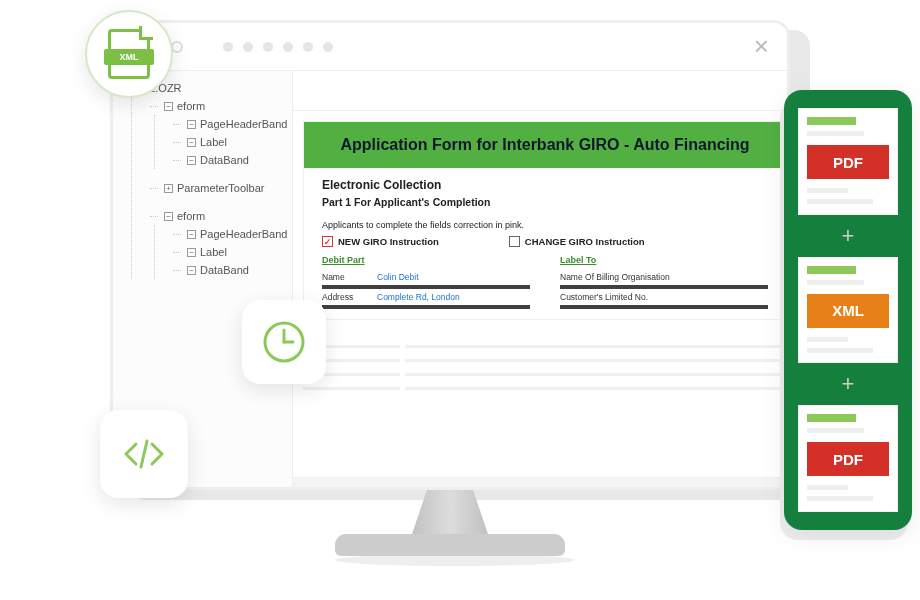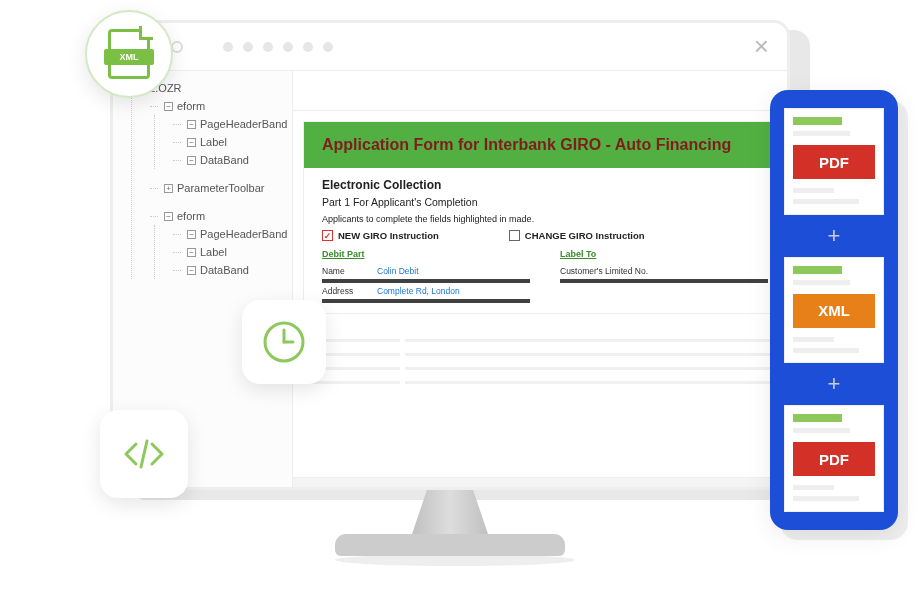--- a/index.html
+++ b/index.html
@@ -22,25 +22,25 @@
   .branch { padding-left: 14px; border-left: 1px dotted #ccc; margin-left: 18px; }
   .branch .tree-line { padding-left: 4px; }
   .branch2 { padding-left: 14px; border-left: 1px dotted #ccc; margin-left: 8px; }
   .hline { display: inline-block; width: 8px; border-top: 1px dotted #ccc; margin-right: 2px; }
   .gap { height: 10px; }
   
   .main { flex: 1; display: flex; flex-direction: column; }
   .canvas-top { height: 40px; border-bottom: 1px solid #eee; }
   .canvas { flex: 1; padding: 10px 0 10px 10px; display: flex; flex-direction: column; }
   .form { flex: 0 0 auto; border: 1px solid #eee; overflow: hidden; }
-  .form-header { background: #52b043; color: #7f1d1d; padding: 14px 18px; font-size: 16px; font-weight: 700; }
+  .form-header { background: #52b043; color: #0f172a; padding: 14px 18px; font-size: 16px; font-weight: 700; text-align: center; }
   .form-body { padding: 10px 18px; font-size: 10px; color: #222; }
   .section-title { font-weight: 700; font-size: 12px; margin-bottom: 4px; }
   .instr { font-style: italic; font-size: 8.5px; line-height: 1.4; margin-bottom: 10px; }
-  .part { font-weight: 400; font-size: 10.5px; margin-bottom: 6px; }
+  .part { font-weight: 700; font-size: 10.5px; margin-bottom: 12px; }
   .subtext { font-size: 9px; margin-bottom: 6px; }
   .checks { display: flex; gap: 70px; margin-bottom: 8px; }
   .check { display: flex; align-items: center; gap: 5px; font-size: 9.5px; font-weight: 700; }
   .cbox { width: 11px; height: 11px; border: 1.5px solid #d33; display: flex; align-items: center; justify-content: center; font-size: 9px; color: #d33; }
   .cbox.empty { border-color: #666; color: transparent; }
   .two-col { display: flex; gap: 30px; }
   .col { flex: 1; }
   .col-head { font-size: 9px; font-weight: 700; text-decoration: underline; color: #3a8c2c; margin-bottom: 4px; }
   .field-row { display: flex; border-bottom: 4px solid #404040; padding: 3px 0; font-size: 8.5px; }
   .field-label { width: 55px; color: #333; }
@@ -63,21 +63,21 @@
   
   .xml-file { width: 42px; height: 50px; position: relative; }
   .xml-file-body { width: 42px; height: 50px; border: 3px solid #7bbf44; border-radius: 4px; background: #fff; position: relative; }
   .xml-file-fold { position: absolute; right: -3px; top: -3px; width: 14px; height: 14px; background: #fff; border-left: 3px solid #7bbf44; border-bottom: 3px solid #7bbf44; }
   .xml-file-band { position: absolute; left: -4px; right: -4px; top: 20px; height: 16px; background: #7bbf44; color: #fff; font-size: 9px; font-weight: 700; text-align: center; line-height: 16px; border-radius: 2px; }
   
   .clock-svg { width: 48px; height: 48px; }
   .code-svg { width: 52px; height: 52px; }
   
   .export-panel-shadow { position: absolute; right: 12px; top: 100px; width: 128px; height: 440px; background: #eee; border-radius: 18px; }
-  .export-panel { position: absolute; right: 22px; top: 90px; width: 128px; height: 440px; background: #1d4ed8; border-radius: 18px; box-shadow: 0 6px 24px rgba(0,0,0,0.08); display: flex; flex-direction: column; align-items: center; padding: 18px 14px; gap: 8px; }
+  .export-panel { position: absolute; right: 8px; top: 90px; width: 128px; height: 440px; background: #15803d; border-radius: 18px; box-shadow: 0 6px 24px rgba(0,0,0,0.08); display: flex; flex-direction: column; align-items: center; padding: 18px 14px; gap: 8px; }
   .doc-card { width: 100px; height: 114px; border: 1px solid #eee; background: #fff; padding: 8px; display: flex; flex-direction: column; gap: 6px; }
   .doc-top { height: 8px; background: #8cc85a; width: 60%; }
   .doc-line { height: 5px; background: #eee; }
   .doc-badge { height: 34px; display: flex; align-items: center; justify-content: center; color: #fff; font-weight: 700; font-size: 15px; margin: 3px 0; }
   .doc-badge.pdf { background: #d33027; }
   .doc-badge.xml { background: #e8801a; }
   .plus { font-size: 22px; color: #ccc; font-weight: 300; }
 </style>
 </head>
 <body>
@@ -165,21 +165,21 @@
       </div>
     </div>
     <div class="main">
       <div class="canvas-top"></div>
       <div class="canvas">
         <div class="form">
           <div class="form-header">Application Form for Interbank GIRO - Auto Financing</div>
           <div class="form-body">
             <div class="section-title">Electronic Collection</div>
             <div class="part">Part 1 For Applicant's Completion</div>
-            <div class="subtext">Applicants to complete the fields highlighted in made.</div>
+            <div class="subtext">Applicants to complete the fields correction in pink.</div>
             <div class="checks">
               <div class="check">
                   <span class="cbox">✓</span>
                   <span>NEW GIRO Instruction</span>
                 </div>
               <div class="check">
                   <span class="cbox empty">✓</span>
                   <span>CHANGE GIRO Instruction</span>
                 </div>
             </div>
@@ -191,20 +191,23 @@
                     <span class="field-value">Colin Debit</span>
                   </div>
                 <div class="field-row">
                     <span class="field-label">Address</span>
                     <span class="field-value">Complete Rd, London</span>
                   </div>
               </div>
               <div class="col">
                 <div class="col-head">Label To</div>
                 <div class="field-row">
+                    <span class="field-label-wide">Name Of Billing Organisation</span>
+                  </div>
+                <div class="field-row">
                     <span class="field-label-wide">Customer's Limited No.</span>
                   </div>
               </div>
             </div>
           </div>
         </div>
         <div class="grid-lines">
           <div class="gline"></div>
             <div class="gline"></div>
             <div class="gline"></div>

